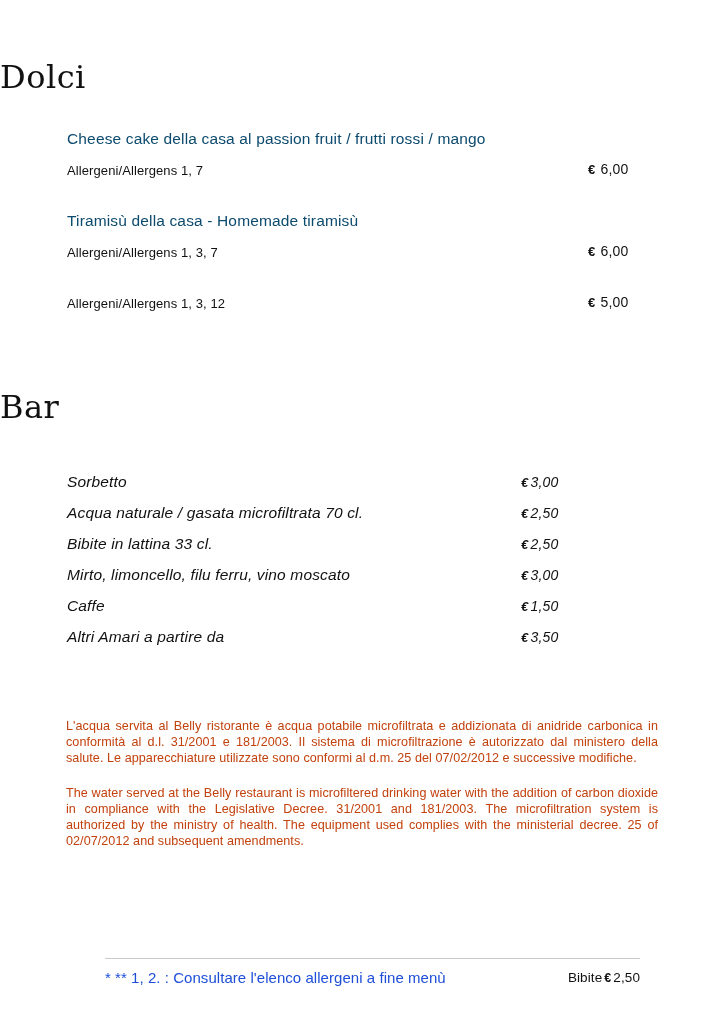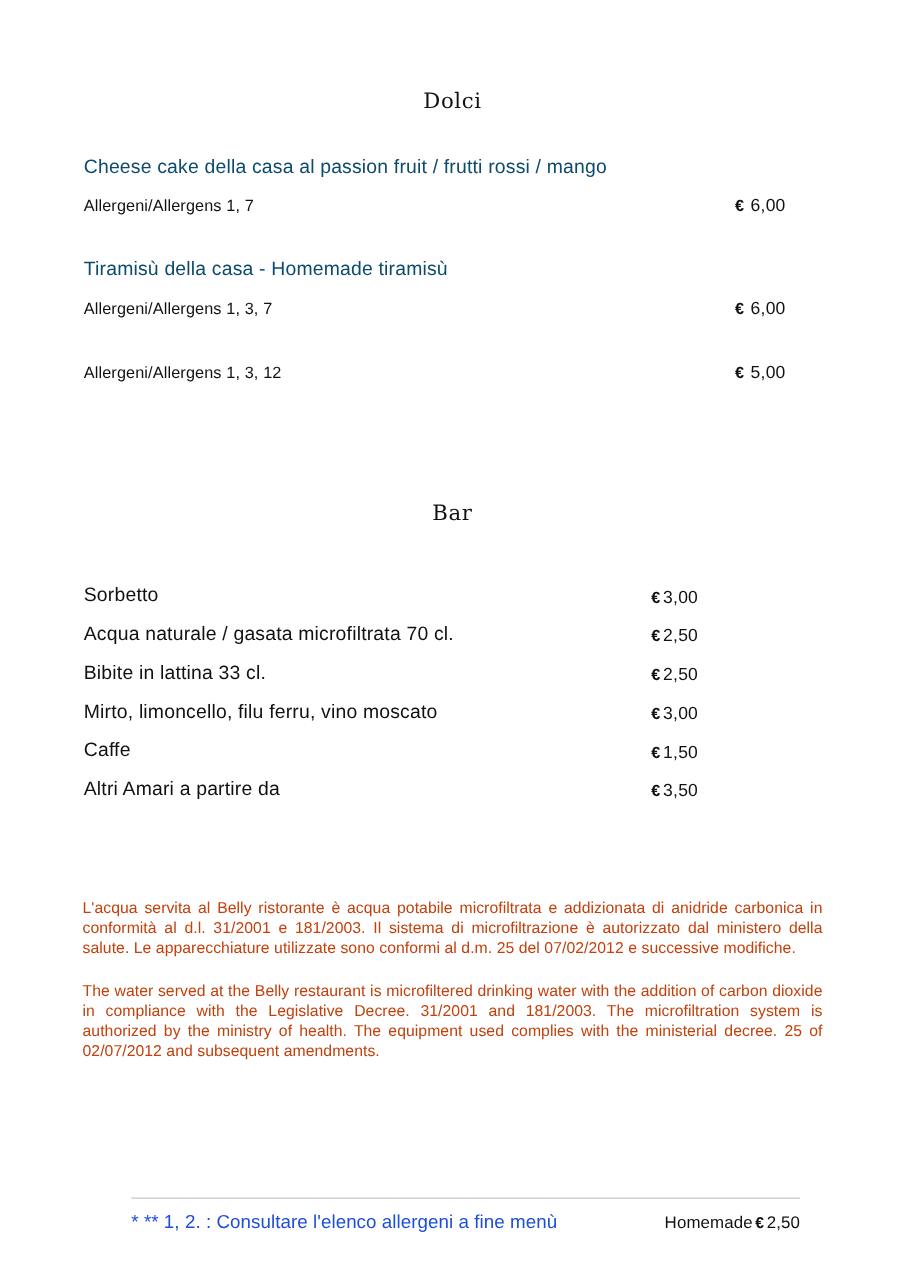--- a/index.html
+++ b/index.html
@@ -18,26 +18,25 @@
     width: 724px;
     height: 1024px;
     background: #ffffff;
     overflow: hidden;
     box-sizing: border-box;
   }
 
   
   .section-heading {
     font-family: "DejaVu Serif", "Liberation Serif", serif;
-    font-size: 17px;
+    font-size: 32px;
     font-weight: 400;
     letter-spacing: 0.5px;
-    text-align: center;
-    color: #111111;
-    margin: 13px;
+    color: #111111;
+    margin: 0;
   }
 
   
   .dolci-section {
     position: absolute;
     left: 0;
     top: 58px;
     width: 724px;
   }
   .dolci-list {
@@ -95,20 +94,21 @@
   }
   .bar-list {
     margin: 0;
     padding: 0;
     list-style: none;
   }
   .bar-row {
     position: relative;
     height: 31px;
     padding: 0 64px 0 67px;
+    font-style: italic;
   }
   .bar-name {
     font-size: 15.5px;
     letter-spacing: 0.15px;
     line-height: 20px;
     color: #111111;
     white-space: nowrap;
   }
   .bar-price {
     position: absolute;
@@ -278,18 +278,18 @@
   <div class="notes">
     <p class="note-paragraph">L'acqua servita al Belly ristorante è acqua potabile microfiltrata e addizionata di anidride carbonica in conformità al d.l. 31/2001 e 181/2003. Il sistema di microfiltrazione è autorizzato dal ministero della salute. Le apparecchiature utilizzate sono conformi al d.m. 25 del 07/02/2012 e successive modifiche.</p>
     <p class="note-paragraph">The water served at the Belly restaurant is microfiltered drinking water with the addition of carbon dioxide in compliance with the Legislative Decree. 31/2001 and 181/2003. The microfiltration system is authorized by the ministry of health. The equipment used complies with the ministerial decree. 25 of 02/07/2012 and subsequent amendments.</p>
   </div>
 
   <div class="footer">
     <div class="footer-rule"></div>
     <div class="footer-row">
       <span class="footer-note">* ** 1, 2. : Consultare l'elenco allergeni a fine menù</span>
       <span class="footer-cover">
-        <span>Homemade</span><span class="euro">€</span><span>2,50</span>
+        <span>Bibite</span><span class="euro">€</span><span>2,50</span>
       </span>
     </div>
   </div>
 
 </div>
 
 </body></html>

